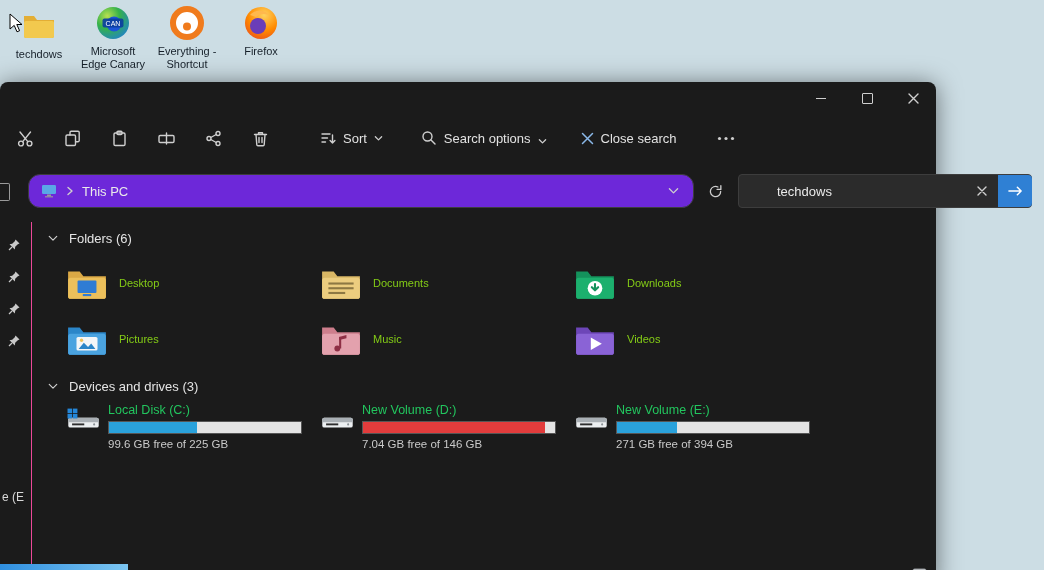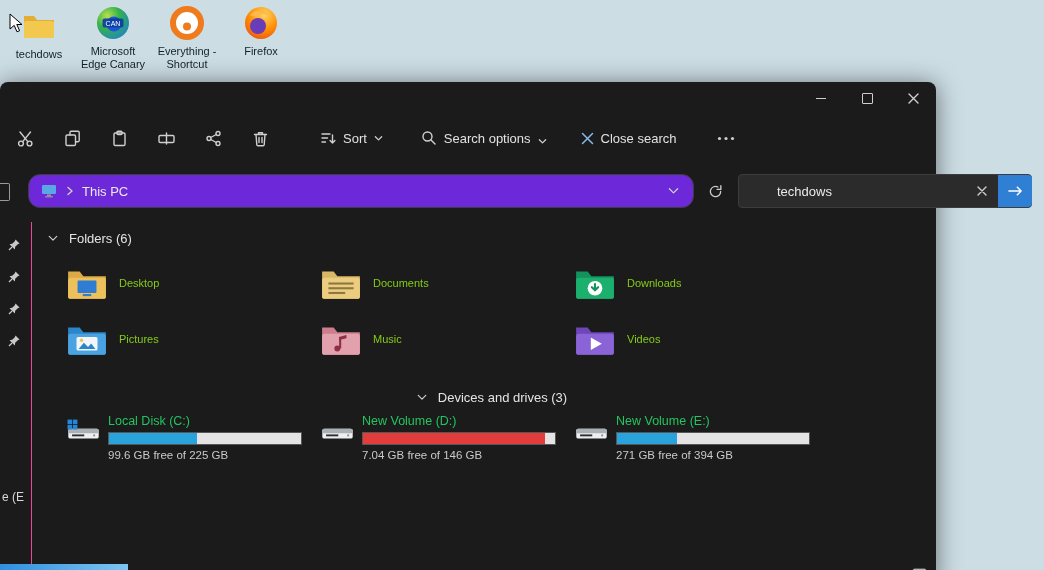--- a/index.html
+++ b/index.html
@@ -357,21 +357,21 @@
       <div class="ftile">
         <svg width="42" height="34" viewBox="0 0 40 32">
           <path d="M2 5h11l3.5 4.5H38v19a2.5 2.5 0 0 1-2.5 2.5h-31A2.5 2.5 0 0 1 2 28.5z" fill="#6d46b8"></path>
           <rect x="2" y="11" width="36" height="20" rx="2.5" fill="#8a63d6"></rect>
           <path d="M16 14.5l10.5 6L16 26.5z" fill="#ffffff"></path>
         </svg>
         <span class="flabel">Videos</span>
       </div>
     </div>
 
-    <div class="sec-hdr" style="margin-top:21px;justify-content:center;">
+    <div class="sec-hdr" style="margin-top:10px;">
       <svg class="ic" width="10" height="7" viewBox="0 0 12 8">
           <path d="M1.5 1.5L6 6l4.5-4.5"></path>
         </svg>
       <span>Devices and drives (3)</span>
     </div>
 
     <div class="dgrid">
 
       <div class="dtile">
         <svg width="46" height="36" viewBox="0 0 46 32">

